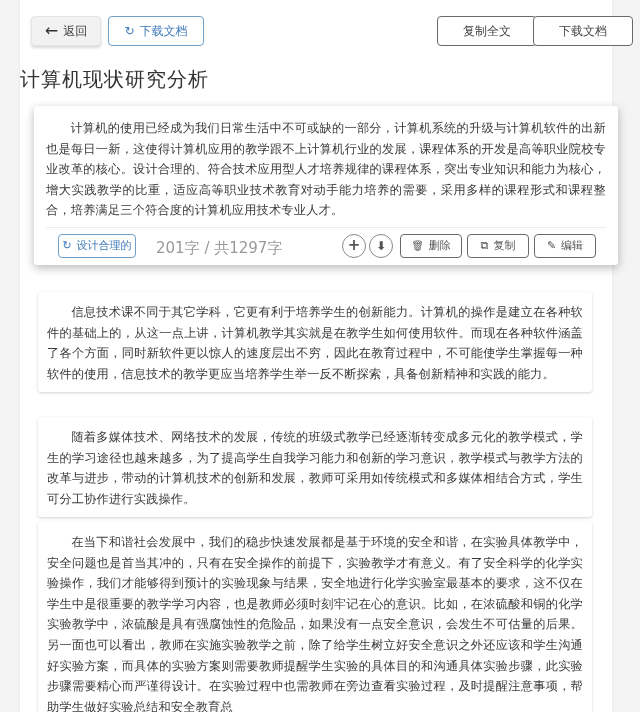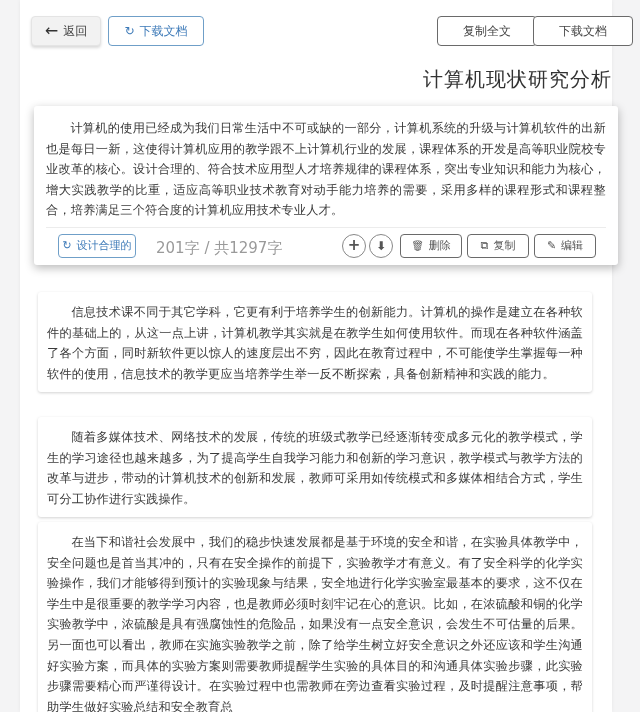--- a/index.html
+++ b/index.html
@@ -48,21 +48,21 @@
     top: 16px; width: 100px;
     background: #fff;
     border: 1.5px solid #6a6a6a;
     color: #444;
   }
   .btn-copyall { left: 417px; }
   .btn-download { left: 513px; }
 
   .title {
     position: absolute; left: 0; top: 66px; width: 100%;
-    text-align: right;
+    text-align: left;
     font-size: 20px;
     color: #333;
     letter-spacing: 1px;
   }
 
   .card {
     position: absolute;
     left: 18px; width: 554px;
     background: #fff;
     border-radius: 3px;

